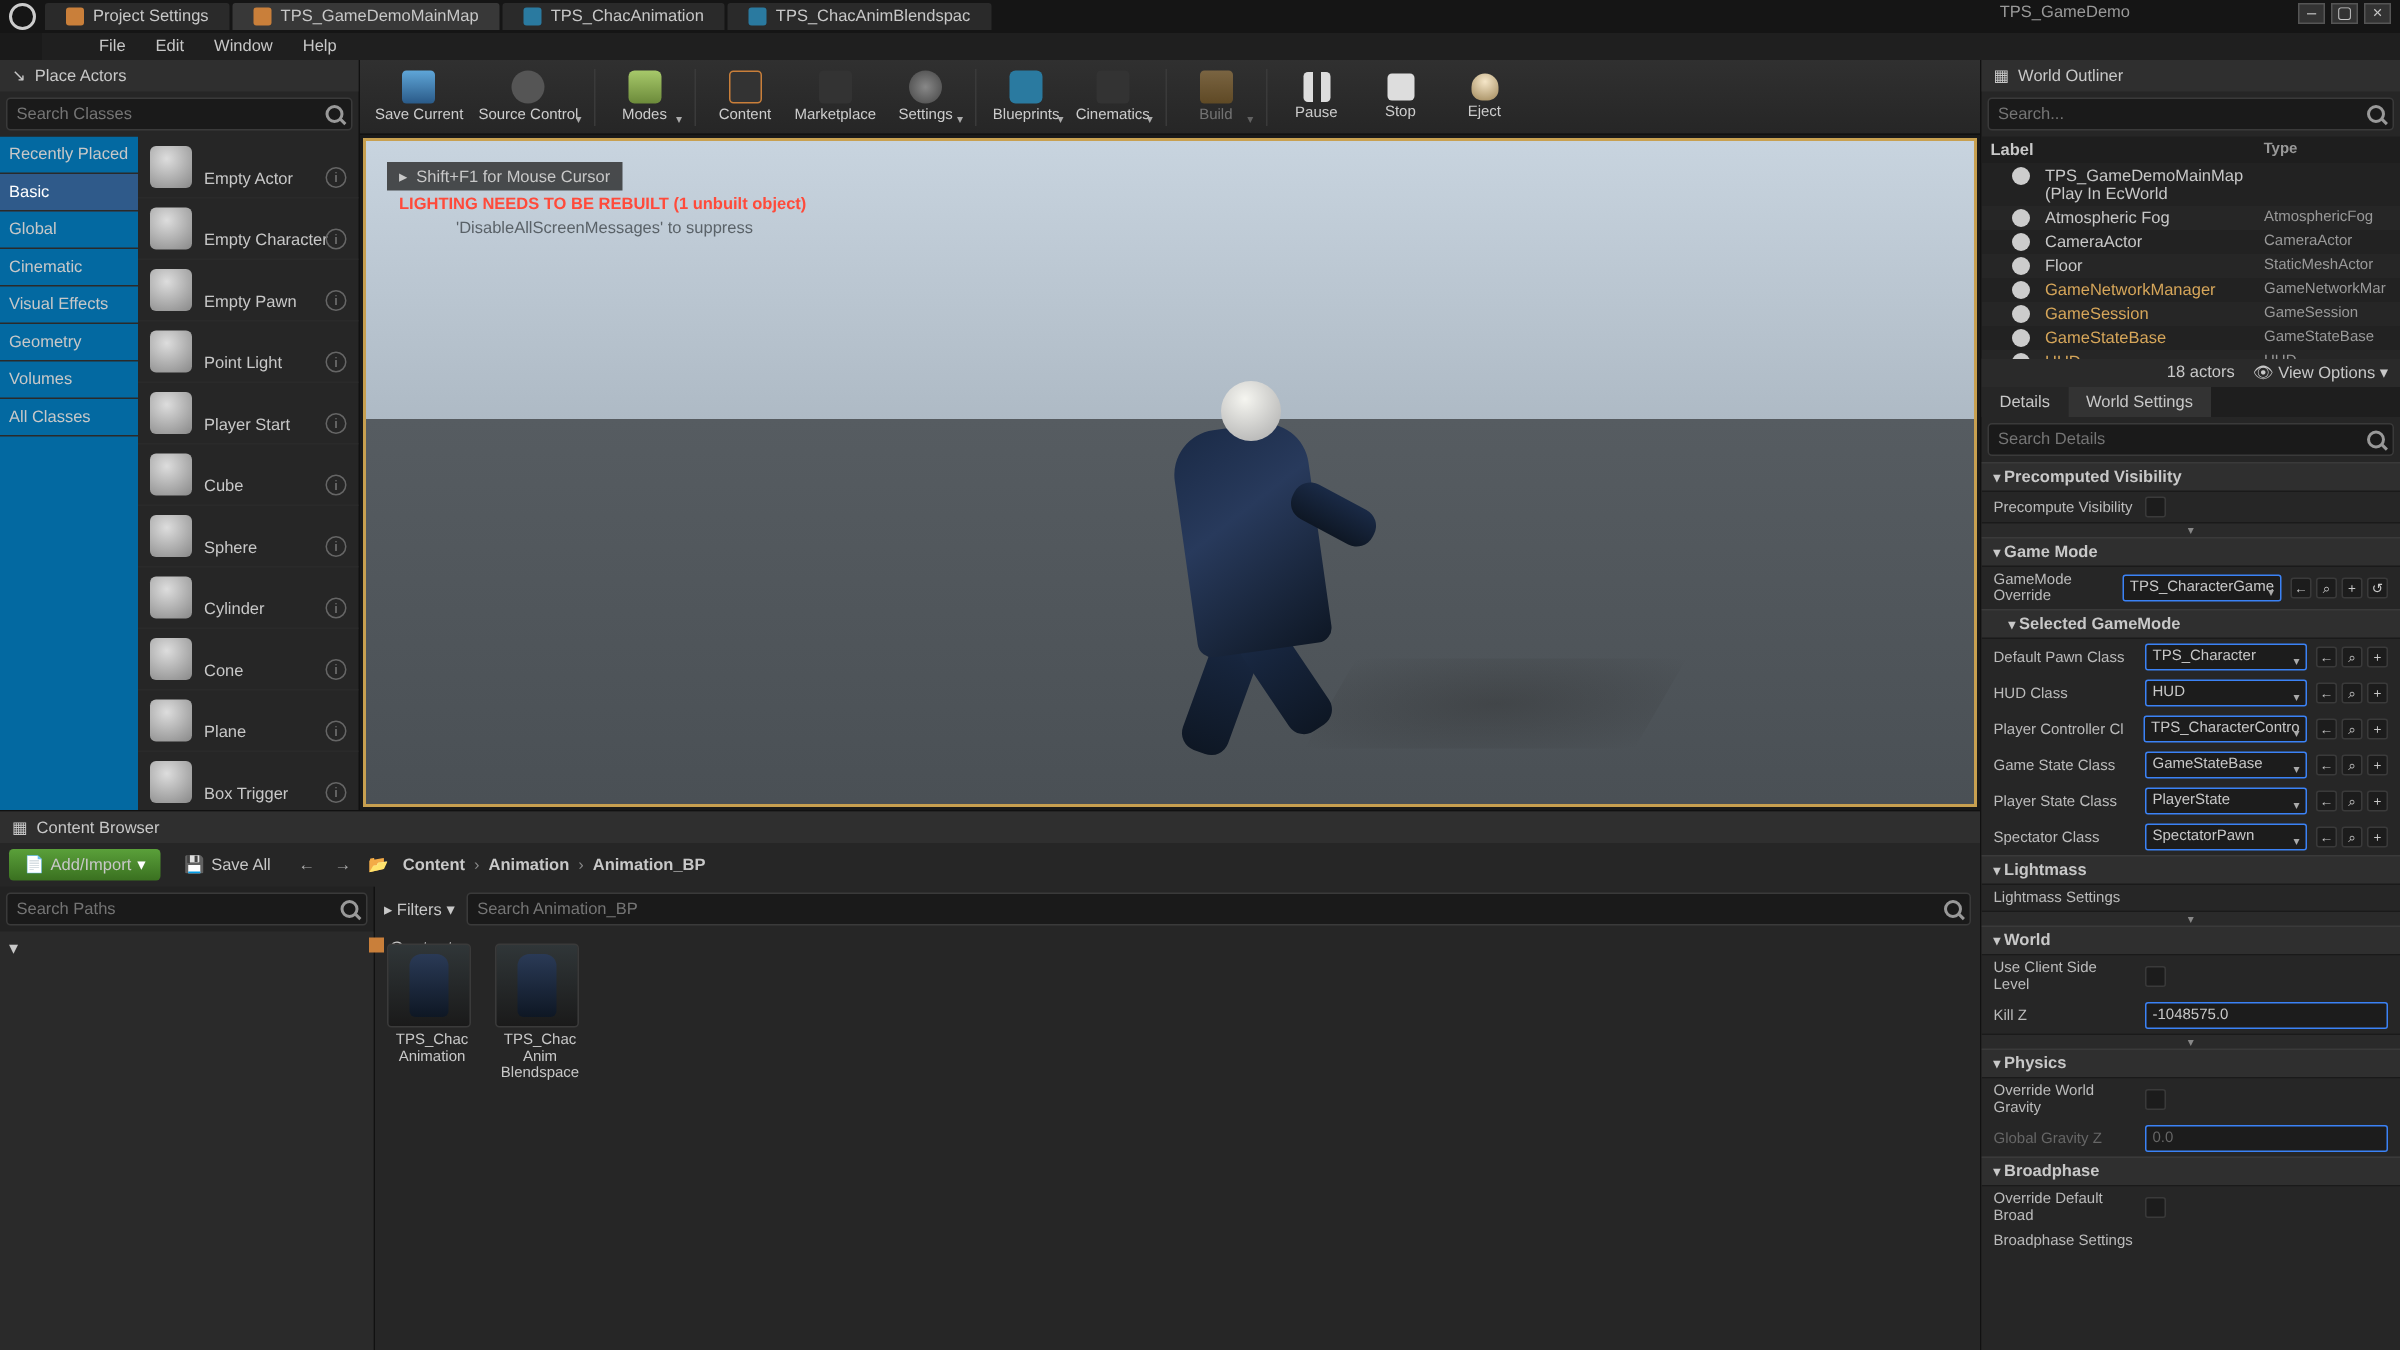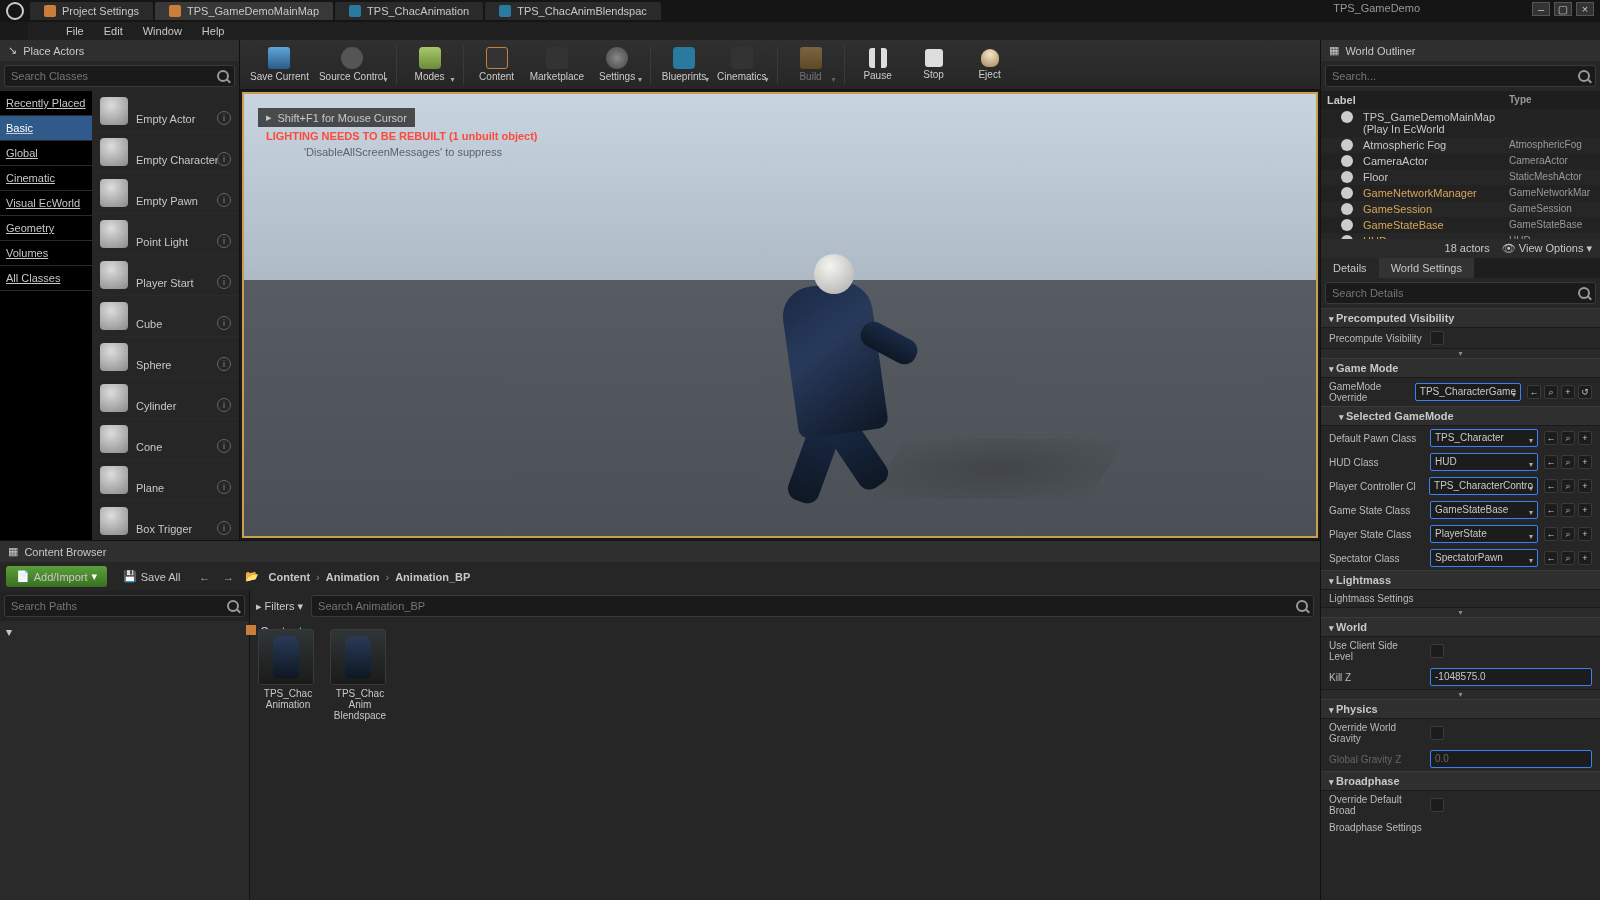--- a/index.html
+++ b/index.html
@@ -27,21 +27,21 @@
   .content-browser { grid-row:2; grid-column:1 / span 2; background:#262626; border-top:1px solid #111; display:flex; flex-direction:column; }
 
   
   .panel-head { background:#2f2f2f; padding:4px 8px; display:flex; align-items:center; gap:6px; }
   .search-row { padding:4px; }
   .search-box { width:100%; height:22px; background:#1a1a1a; border:1px solid #3a3a3a; border-radius:3px; padding:0 22px 0 6px; color:#999; }
   .search-wrap { position:relative; }
   .mag { position:absolute; right:6px; top:5px; width:12px; height:12px; border:2px solid #999; border-radius:50%; }
   .mag::after { content:''; position:absolute; width:5px; height:2px; background:#999; transform:rotate(45deg); right:-4px; bottom:-2px; }
   .place-body { display:flex; flex:1; overflow:hidden; }
-  .cat-list { width:92px; background:#000000;text-decoration:underline; }
+  .cat-list { width:92px; background:#0369a1; }
   .cat { padding:6px 6px; border-bottom:1px solid #2a2a2a; }
   .cat.sel { background:#2f5a8a; color:#fff; }
   .actor-col { flex:1; overflow:auto; }
   .actor-item { display:flex; align-items:flex-end; gap:8px; padding:6px 8px; border-bottom:1px solid #2a2a2a; position:relative; }
   .actor-ico { width:28px; height:28px; background:radial-gradient(circle at 40% 30%,#ddd,#888); border-radius:4px; display:flex; align-items:center; justify-content:center; }
   .info-ico { position:absolute; right:8px; width:14px; height:14px; border:1px solid #666; border-radius:50%; text-align:center; line-height:12px; font-size:9px; color:#888; }
 
   
   .toolbar { height:50px; background:linear-gradient(#303030,#262626); border-bottom:1px solid #111; display:flex; align-items:center; padding:0 6px; gap:2px; }
   .tool-btn { min-width:54px; height:46px; display:flex; flex-direction:column; align-items:center; justify-content:center; gap:2px; padding:0 4px; border-radius:3px; position:relative; }
@@ -175,21 +175,21 @@
         <input class="search-box" placeholder="Search Classes" style="">
         <div class="mag"></div>
       </div>
     </div>
     <div class="place-body">
       <div class="cat-list" id="cat-list">
           <div class="cat">Recently Placed</div>
           <div class="cat sel">Basic</div>
           <div class="cat">Global</div>
           <div class="cat">Cinematic</div>
-          <div class="cat">Visual EcWorld</div>
+          <div class="cat">Visual Effects</div>
           <div class="cat">Geometry</div>
           <div class="cat">Volumes</div>
           <div class="cat">All Classes</div>
         </div>
       <div class="actor-col" id="actor-list">
           <div class="actor-item">
             <div class="actor-ico"></div>
             <span>Empty Actor</span>
             <div class="info-ico">i</div>
           </div>

